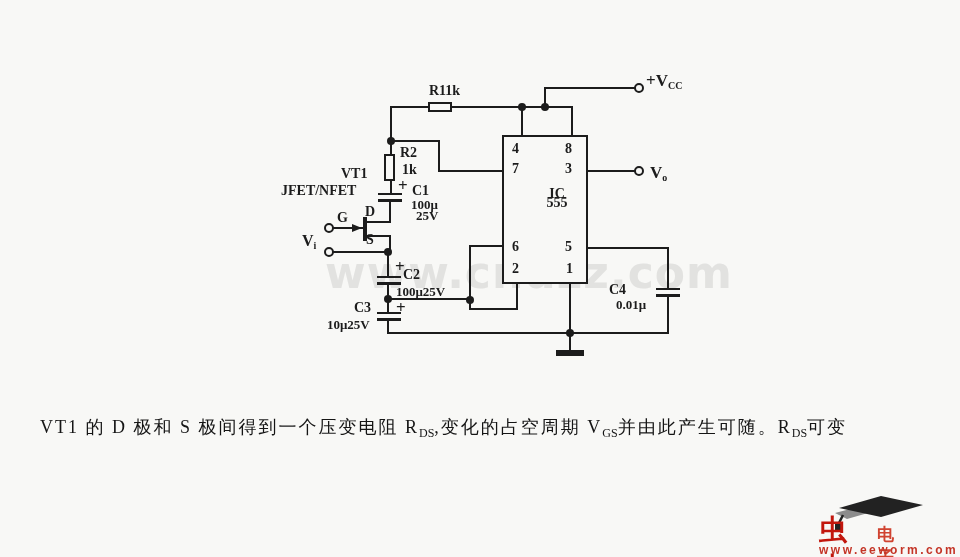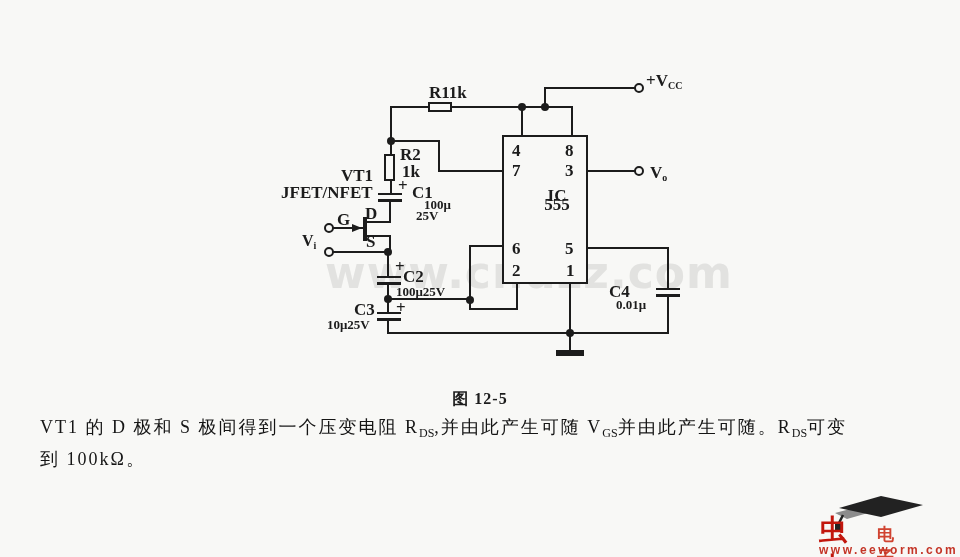--- a/index.html
+++ b/index.html
@@ -14,21 +14,21 @@
     font-family:"DejaVu Sans","Liberation Sans",sans-serif;
     font-weight:bold; font-size:44px; color:#e2e2e0;
     letter-spacing:1px; z-index:0; white-space:nowrap;
   }
   .circuit { position:absolute; left:0; top:0; width:960px; height:557px; z-index:1; }
   .w   { position:absolute; background:#1c1c1c; }
   .dot { position:absolute; width:8px; height:8px; border-radius:50%; background:#1c1c1c; }
   .term{ position:absolute; width:10px; height:10px; border:2px solid #1c1c1c; border-radius:50%;
          background:#f8f8f6; box-sizing:border-box; }
   .comp{ position:absolute; border:2px solid #1c1c1c; background:#f8f8f6; box-sizing:border-box; }
-  .lbl { position:absolute; font-weight:bold; font-size:17px; line-height:1;
+  .lbl { position:absolute; font-weight:bold; font-size:14px; line-height:1;
          white-space:nowrap; color:#1c1c1c; }
   .small { font-size:13px; }
   .sub { font-size:10px; position:relative; top:3px; }
   .arrow-right { position:absolute; width:0; height:0;
          border-top:4px solid transparent; border-bottom:4px solid transparent;
          border-left:10px solid #1c1c1c; }
   .icbox { position:absolute; left:502px; top:135px; width:86px; height:149px;
          border:2px solid #1c1c1c; box-sizing:border-box; background:#f8f8f6; }
   .ic-center { position:absolute; left:502px; width:110px; text-align:center; }
   .caption { position:absolute; left:420px; top:389px; width:120px; text-align:center;
@@ -128,21 +128,21 @@
     <span class="lbl ic-center" style="top:196px">555</span>
 
     <span class="lbl" style="left:429px;top:84px">
       <span>R1</span><span>1k</span>
     </span>
     <span class="lbl" style="left:400px;top:146px">R2</span>
     <span class="lbl" style="left:402px;top:163px">1k</span>
 
     <span class="lbl" style="left:398px;top:177px;font-size:17px">+</span>
     <span class="lbl" style="left:412px;top:184px">C1</span>
-    <span class="lbl small" style="left:424px;top:198px">100μ</span>
+    <span class="lbl small" style="left:411px;top:198px">100μ</span>
     <span class="lbl small" style="left:416px;top:209px">25V</span>
 
     <span class="lbl" style="left:395px;top:258px;font-size:17px">+</span>
     <span class="lbl" style="left:403px;top:268px">C2</span>
     <span class="lbl small" style="left:396px;top:285px">100μ25V</span>
 
     <span class="lbl" style="left:354px;top:301px">C3</span>
     <span class="lbl" style="left:396px;top:299px;font-size:17px">+</span>
     <span class="lbl small" style="left:327px;top:318px">10μ25V</span>
 
@@ -159,26 +159,24 @@
       <span>+V</span><span class="sub">CC</span>
     </span>
     <span class="lbl" style="left:650px;top:164px;font-size:17px">
       <span>V</span><span class="sub">o</span>
     </span>
     <span class="lbl" style="left:302px;top:233px;font-size:16px">
       <span>V</span><span class="sub">i</span>
     </span>
   </div>
 
-  <div class="caption">图 12-5</div>
 
   <div class="para" style="left:40px;top:416px">
-    <span>VT1 的 D 极和 S 极间得到一个压变电阻 R</span><span class="psub">DS</span><span>,并由此产生可随 V</span><span class="psub">GS</span><span>并由此产生可随。R</span><span class="psub">DS</span><span>可变</span>
+    <span>VT1 的 D 极和 S 极间得到一个压变电阻 R</span><span class="psub">DS</span><span>,变化的占空周期 V</span><span class="psub">GS</span><span>并由此产生可随。R</span><span class="psub">DS</span><span>可变</span>
   </div>
-  <div class="para" style="left:40px;top:448px">到 100kΩ。</div>
 
   <div class="logo">
     <svg style="position:absolute;left:833px;top:494px" width="92" height="40" viewBox="0 0 92 40">
       <polygon points="2,19 44,8 56,13 14,25" fill="#8c8c8c"></polygon>
       <polygon points="6,14 48,2 90,11 48,23" fill="#222222"></polygon>
       <line x1="10" y1="21" x2="5" y2="31" stroke="#222222" stroke-width="2.5"></line>
       <rect x="2" y="30" width="7" height="6" fill="#222222"></rect>
     </svg>
     <span class="logo-brand">虫虫</span>
     <span class="logo-site">电子下载站</span>

